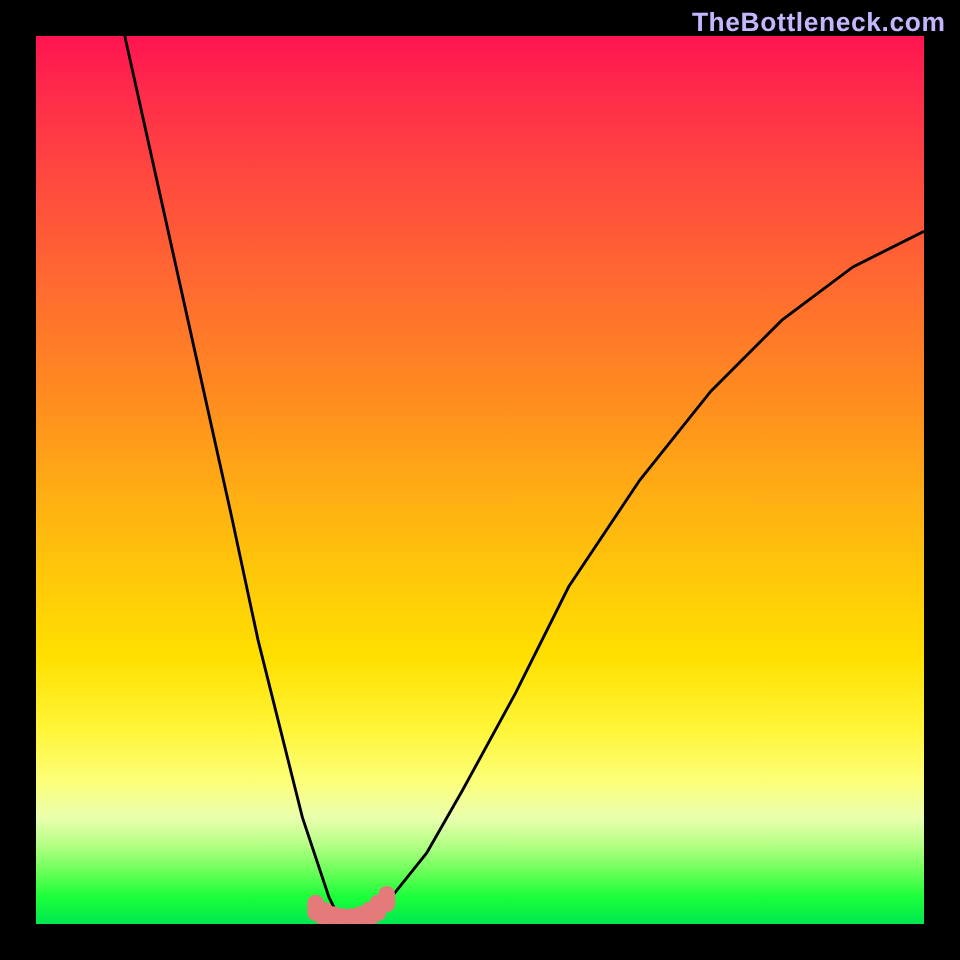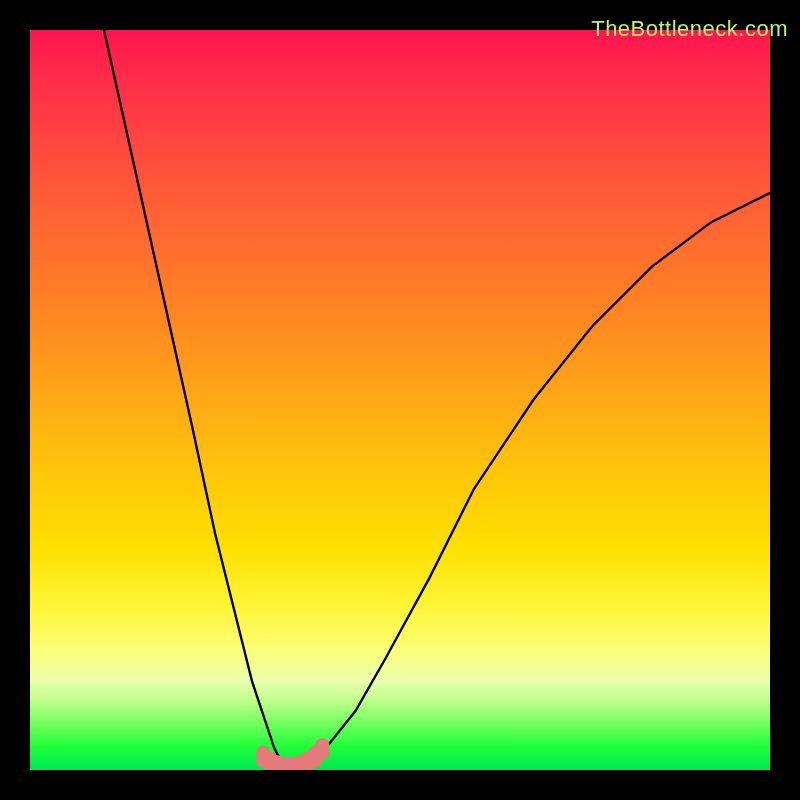--- a/index.html
+++ b/index.html
@@ -12,25 +12,25 @@
     font-family: Arial, Helvetica, sans-serif;
   }
   .outer {
     width: 800px;
     height: 800px;
     background: #000;
     position: relative;
   }
   .watermark {
     position: absolute;
-    top: 16px;
+    top: 6px;
     right: 12px;
-    color: #bef264;
+    color: #c4b5fd;
     font-size: 22px;
-    font-weight: 400;
+    font-weight: 700;
     letter-spacing: 0.5px;
     z-index: 10;
   }
   .plot-frame {
     position: absolute;
     left: 30px;
     top: 30px;
     width: 740px;
     height: 740px;
     overflow: hidden;

